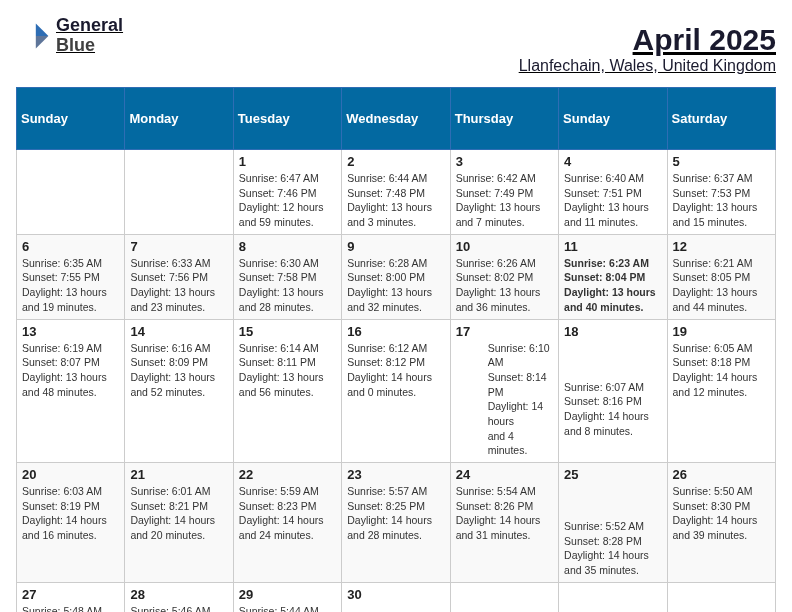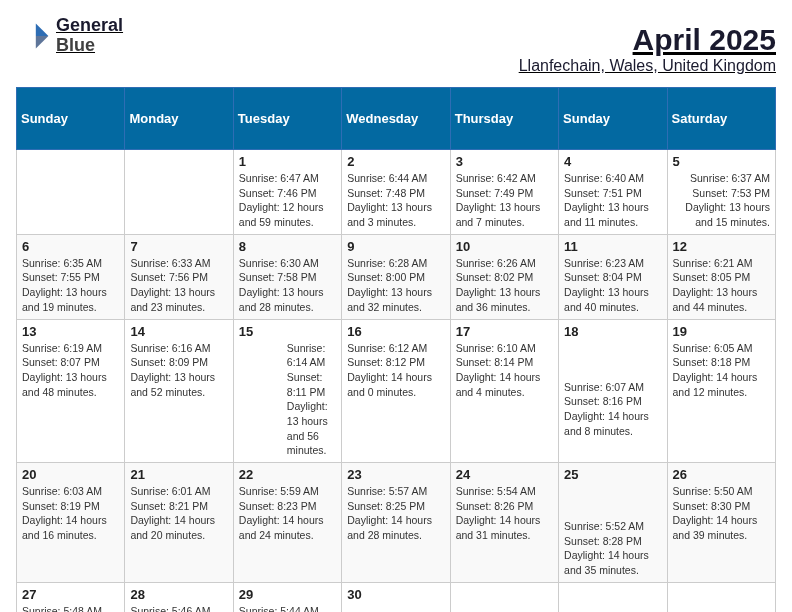--- a/index.html
+++ b/index.html
@@ -147,21 +147,21 @@
         </td>
         <td>
           <span class="day-num">4</span>
           <div class="day-info" style="white-space: pre-line;">Sunrise: 6:40 AM
 Sunset: 7:51 PM
 Daylight: 13 hours
 and 11 minutes.</div>
         </td>
         <td>
           <span class="day-num">5</span>
-          <div class="day-info" style="white-space: pre-line; text-align: right;">Sunrise: 6:37 AM
+          <div class="day-info" style="white-space: pre-line;">Sunrise: 6:37 AM
 Sunset: 7:53 PM
 Daylight: 13 hours
 and 15 minutes.</div>
         </td>
       </tr>
       <tr>
         <td>
           <span class="day-num">6</span>
           <div class="day-info" style="white-space: pre-line;">Sunrise: 6:35 AM
 Sunset: 7:55 PM
@@ -191,21 +191,21 @@
         </td>
         <td>
           <span class="day-num">10</span>
           <div class="day-info" style="white-space: pre-line;">Sunrise: 6:26 AM
 Sunset: 8:02 PM
 Daylight: 13 hours
 and 36 minutes.</div>
         </td>
         <td>
           <span class="day-num">11</span>
-          <div class="day-info" style="white-space: pre-line;">Sunrise: 6:23 AM
+          <div class="day-info" style="white-space: pre-line; font-weight: bold;">Sunrise: 6:23 AM
 Sunset: 8:04 PM
 Daylight: 13 hours
 and 40 minutes.</div>
         </td>
         <td>
           <span class="day-num">12</span>
           <div class="day-info" style="white-space: pre-line;">Sunrise: 6:21 AM
 Sunset: 8:05 PM
 Daylight: 13 hours
 and 44 minutes.</div>
@@ -221,35 +221,35 @@
         </td>
         <td>
           <span class="day-num">14</span>
           <div class="day-info" style="white-space: pre-line;">Sunrise: 6:16 AM
 Sunset: 8:09 PM
 Daylight: 13 hours
 and 52 minutes.</div>
         </td>
         <td>
           <span class="day-num">15</span>
-          <div class="day-info" style="white-space: pre-line; margin-left: 48px;">Sunrise: 6:14 AM
+          <div class="day-info" style="white-space: pre-line;">Sunrise: 6:14 AM
 Sunset: 8:11 PM
 Daylight: 13 hours
 and 56 minutes.</div>
         </td>
         <td>
           <span class="day-num">16</span>
           <div class="day-info" style="white-space: pre-line;">Sunrise: 6:12 AM
 Sunset: 8:12 PM
 Daylight: 14 hours
 and 0 minutes.</div>
         </td>
         <td>
           <span class="day-num">17</span>
-          <div class="day-info" style="white-space: pre-line;">Sunrise: 6:10 AM
+          <div class="day-info" style="white-space: pre-line; margin-left: 32px;">Sunrise: 6:10 AM
 Sunset: 8:14 PM
 Daylight: 14 hours
 and 4 minutes.</div>
         </td>
         <td>
           <span class="day-num">18</span>
           <div class="day-info" style="white-space: pre-line; margin-top: 41px;">Sunrise: 6:07 AM
 Sunset: 8:16 PM
 Daylight: 14 hours
 and 8 minutes.</div>

